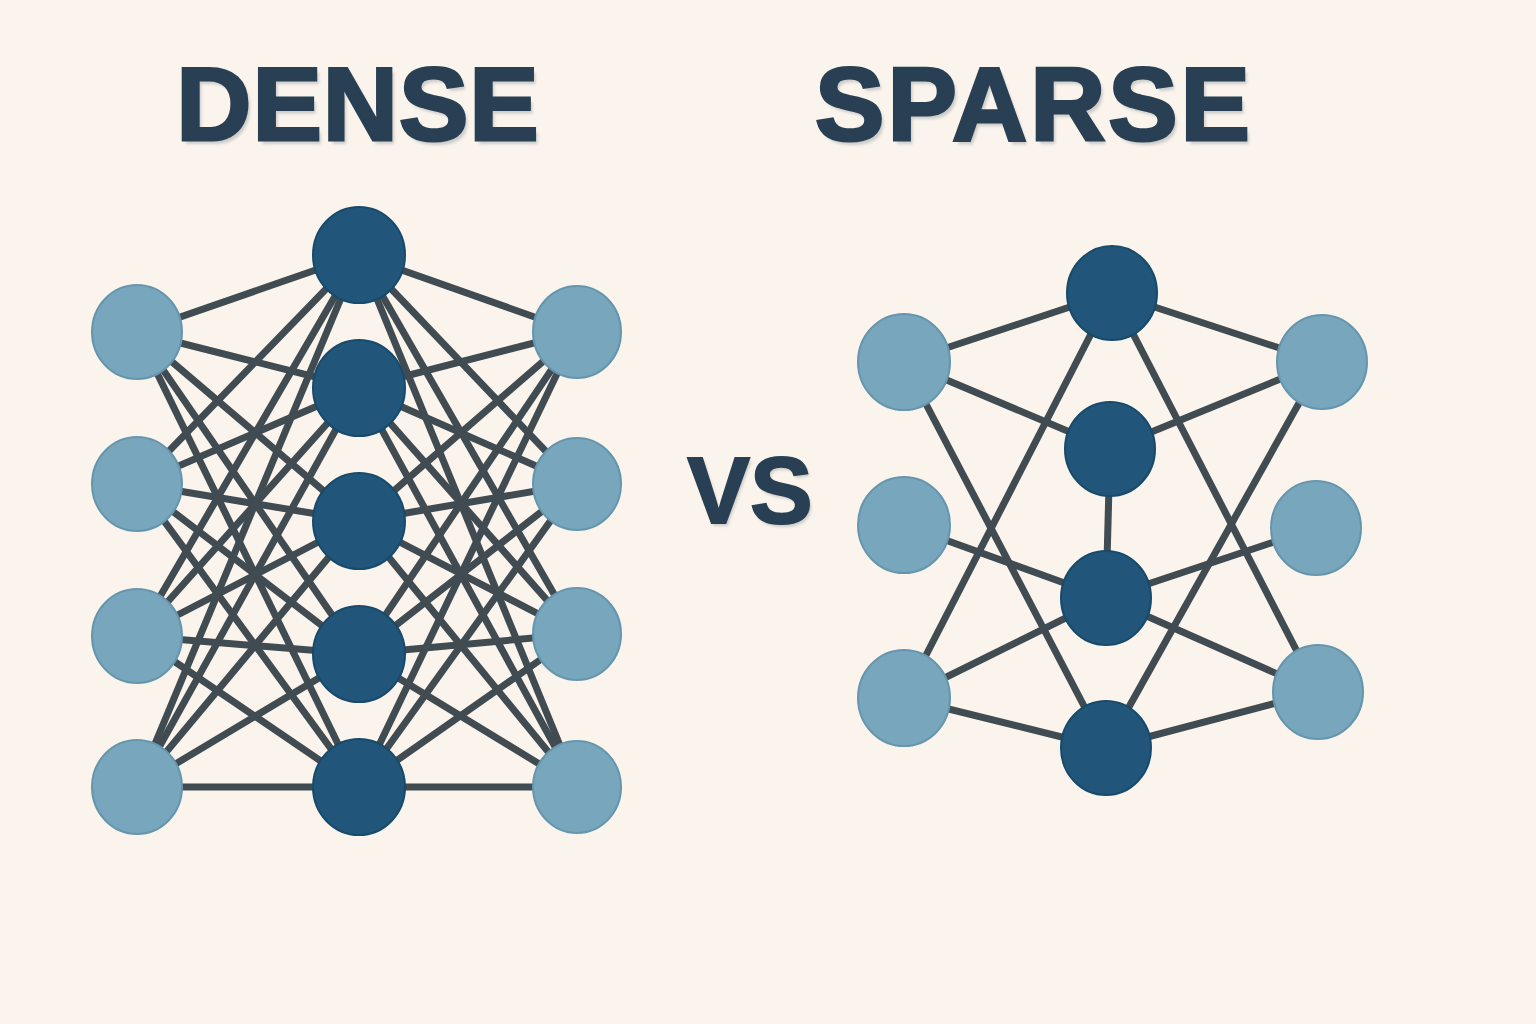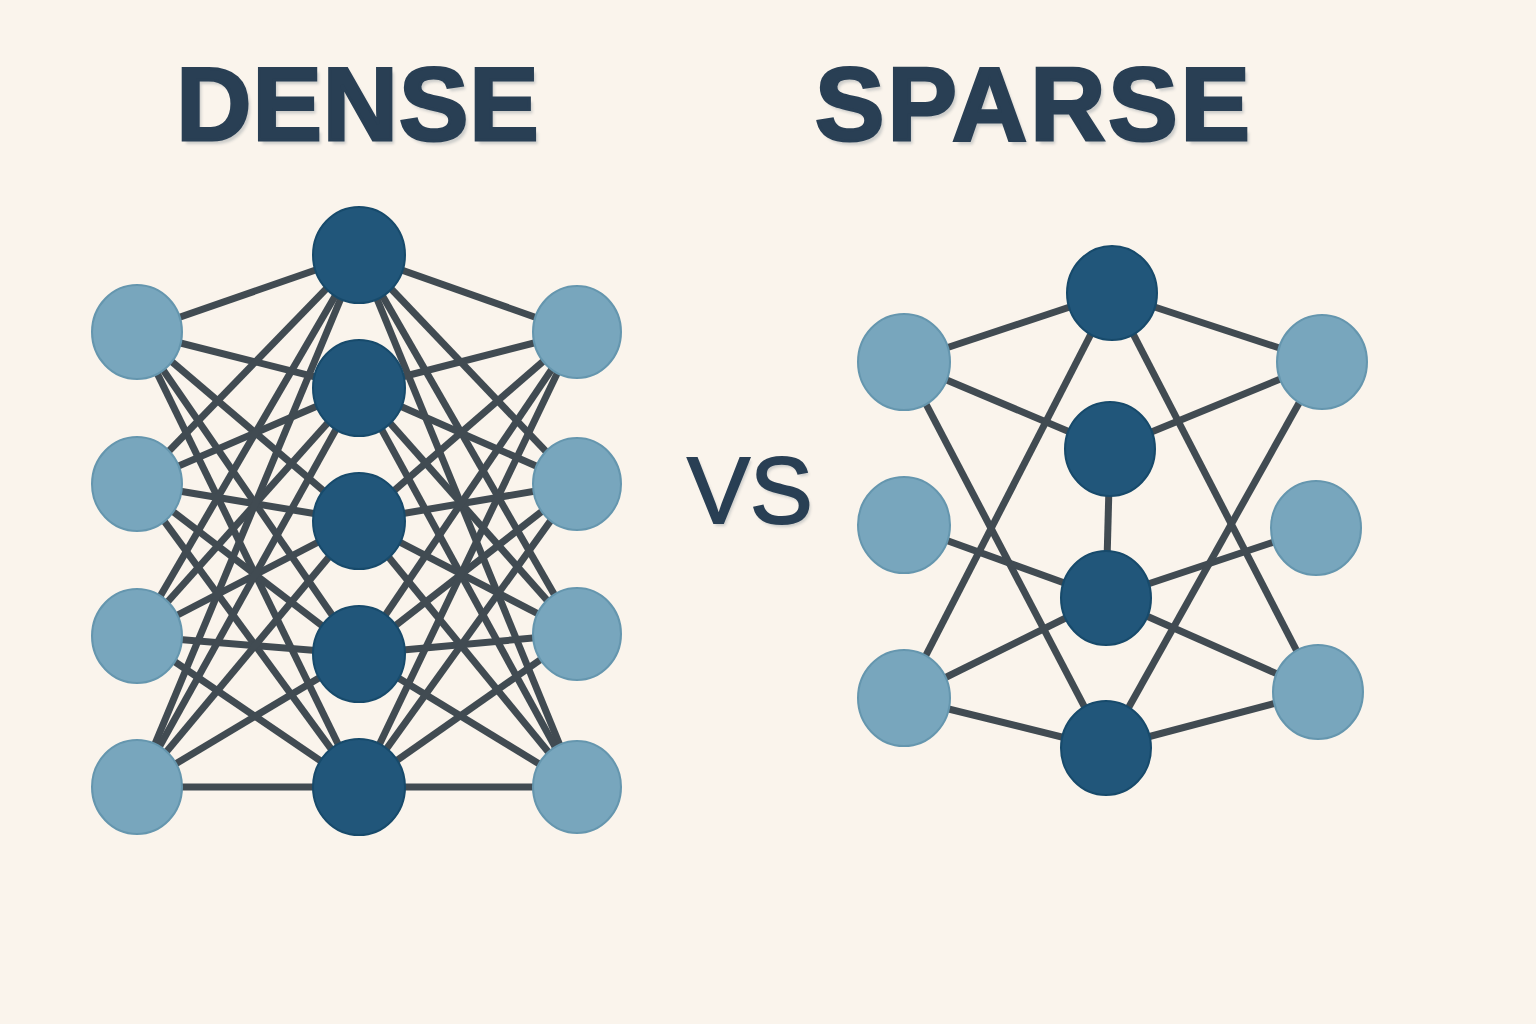--- a/index.html
+++ b/index.html
@@ -30,21 +30,21 @@
     user-select: none;
   }
   #dense-title  { left: 358px;  top: 52px; }
   #sparse-title { left: 1034px; top: 52px; letter-spacing: 3px; }
   #versus-label {
     position: absolute;
     left: 750px; top: 444px;
     transform: translateX(-50%);
     font-size: 94px;
     line-height: 1;
-    font-weight: normal;
+    font-weight: bold;
     color: #293f54;
     -webkit-text-stroke: 2px #293f54;
     text-shadow: 2px 3px 3px rgba(41, 63, 84, 0.22);
     user-select: none;
   }
 </style>
 </head>
 <body>
 
 <div class="canvas">

